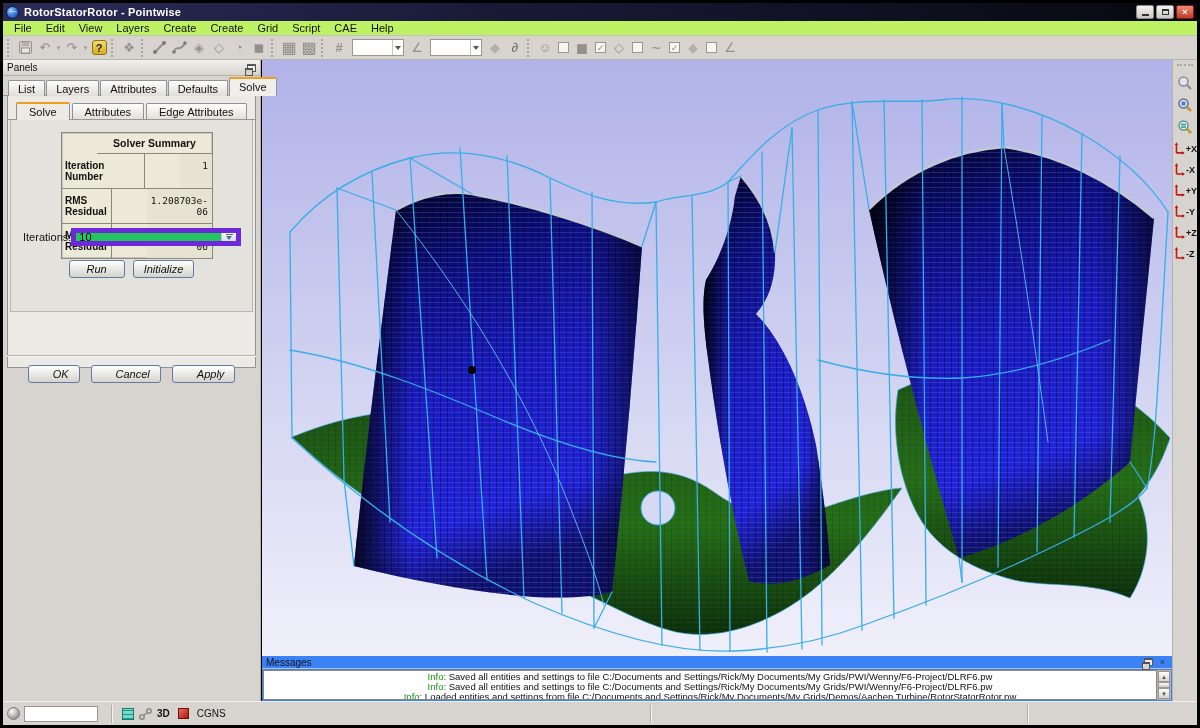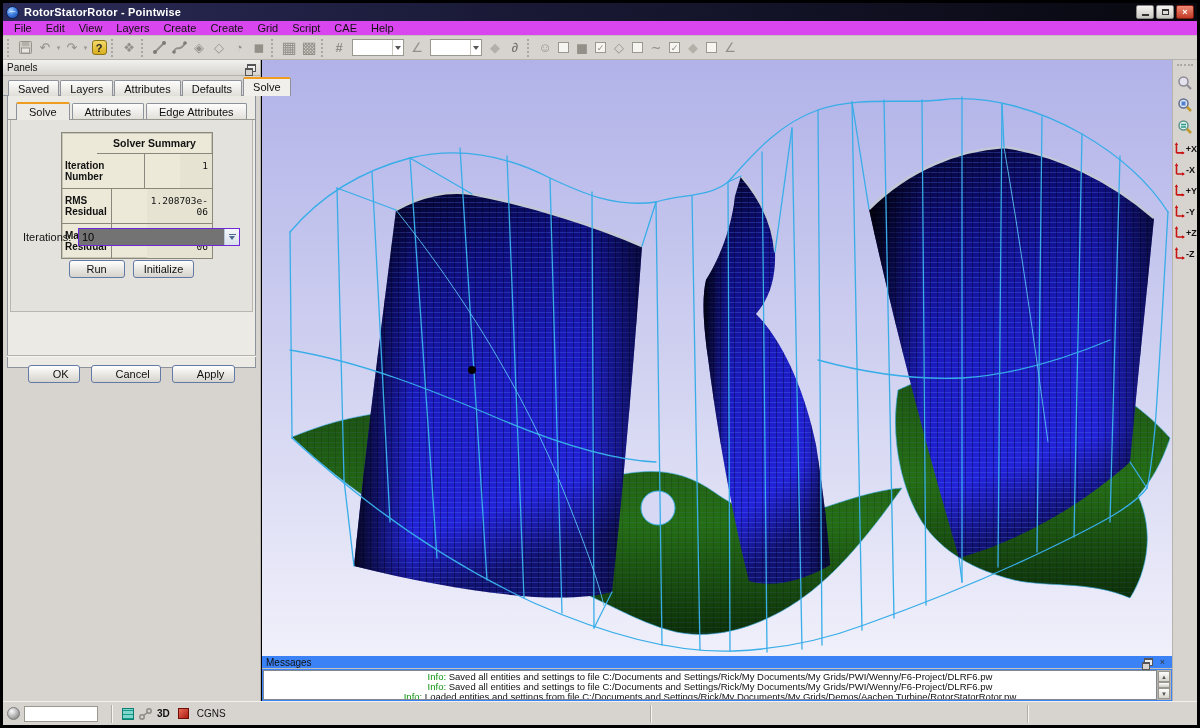--- a/index.html
+++ b/index.html
@@ -19,21 +19,21 @@
   .title-text { color:#fff; font-weight:bold; font-size:11px; letter-spacing:.2px; }
   .win-btns { margin-left:auto; display:flex; gap:2px; }
   .win-btn { width:18px; height:14px; border:1px solid #8a8886; border-radius:2px;
     background:linear-gradient(#f6f5f3,#c9c7c2); display:flex; align-items:center; justify-content:center;
     font-size:9px; color:#333; }
   .win-btn.close { background:linear-gradient(#ef8a74,#c23a26); border-color:#7c1c10; color:#fff; font-weight:bold; }
   .glyph-min { width:7px; height:2px; background:#333; margin-top:6px; }
   .glyph-restore { width:7px; height:6px; border:1px solid #333; border-top-width:2px; }
 
   
-  .menubar { position:absolute; left:3px; top:21px; right:3px; height:15px; background:#d946ef;
+  .menubar { position:absolute; left:3px; top:21px; right:3px; height:15px; background:#bef264;
     display:flex; align-items:center; padding-left:4px; border-bottom:1px solid #c4c1bb; }
   .menu-item { padding:1px 7px; cursor:default; }
 
   
   .toolbar { position:absolute; left:3px; top:36px; right:3px; height:24px; background:#d7d4cf;
     display:flex; align-items:center; border-bottom:1px solid #b6b3ac; padding-left:2px; }
   .grip { width:4px; height:18px; border-left:2px dotted #aaa7a0; margin:0 4px 0 2px; }
   .tbtn { width:20px; height:20px; display:flex; align-items:center; justify-content:center;
     border:1px solid transparent; border-radius:2px; color:#8e8c87; }
   .tbtn svg { display:block; }
@@ -79,29 +79,29 @@
   .summary { position:absolute; left:50px; top:12px; width:152px; border:1px solid #8a887c; background:#ece9d8;
     box-shadow:0 0 0 1px #c9c6b6 inset; }
   .summary .hd { text-align:center; font-weight:bold; padding:4px 0; border-bottom:1px solid #8a887c; font-size:10.5px;margin-left:35px; }
   .srow { display:flex; border-bottom:1px solid #8a887c;gap:35px; }
   .srow:last-child { border-bottom:none; }
   .scell-l { width:83px; padding:6px 3px; font-weight:bold; font-size:10px; border-right:1px solid #8a887c; }
   .scell-v { flex:1; padding:6px 4px; text-align:right; font-family:"DejaVu Sans Mono", monospace; font-size:9.5px; background:#e6e3d2; }
 
   .iter-row { position:absolute; left:12px; top:108px; right:12px; display:flex; align-items:center; }
   .iter-label { width:64px; }
-  .combo { flex:1; height:18px; background:#737373; border:1px solid #6d28d9; display:flex; }
+  .combo { flex:1; height:18px; background:#22c55e; border:5px solid #6d28d9; display:flex; }
   .combo input { flex:1; border:none; outline:none; font-size:11px; padding-left:3px; background:transparent; }
   .combo .cbtn { width:15px; border-left:1px solid #b7c7d6; background:linear-gradient(#f5f7fa,#d8e0ea);
     display:flex; flex-direction:column; align-items:center; justify-content:center; gap:1px; }
   .combo .bar { width:7px; height:1px; background:#4a6a92; }
 
   .runrow { position:absolute; left:0; right:0; top:140px; display:flex; justify-content:center; gap:8px; }
   .xpbtn { min-width:56px; height:18px; background:linear-gradient(#ffffff,#e8e6e1 55%,#d6d3cd);
-    border:1px solid #647aa6; border-radius:3px; font-size:11px; padding:0 10px; text-align:center; line-height:16px; }
+    border:1px solid #647aa6; border-radius:3px; font-size:11px; padding:0 10px; text-align:center; line-height:16px;font-style:italic; }
 
   .okrow { position:absolute; left:0; right:0; top:305px; display:flex; justify-content:center; gap:11px; }
   .okrow .xpbtn { min-width:50px;padding-left:24px; }
   .panel-sep { position:absolute; left:4px; right:4px; top:295px; height:2px;
     border-top:1px solid #b6b3ac; border-bottom:1px solid #f5f4f1; }
 
   
   .rgrip { width:16px; height:5px; border-top:2px dotted #aaa7a0; margin:2px 0 3px; }
   .rbtn { width:22px; height:22px; display:flex; align-items:center; justify-content:center; border-radius:2px; }
   .axis-btn { width:24px; height:21px; display:flex; align-items:center; justify-content:flex-start; gap:1px; padding-left:1px; }
@@ -236,21 +236,21 @@
     <div class="tbtn tico">∠</div>
   </div>
 
   <div class="left-panel">
     <div class="dock-header">
       <span>Panels</span>
       <div class="float-ico"></div>
     </div>
     <div class="tabrow">
       <div class="underline"></div>
-      <div class="tab">Saved</div>
+      <div class="tab">List</div>
       <div class="tab">Layers</div>
       <div class="tab">Attributes</div>
       <div class="tab">Defaults</div>
       <div class="tab active">Solve</div>
     </div>
 
     <div class="solve-area" style="height:272px;">
       <div class="subtabrow">
         <div class="underline"></div>
         <div class="subtab active">Solve</div>

